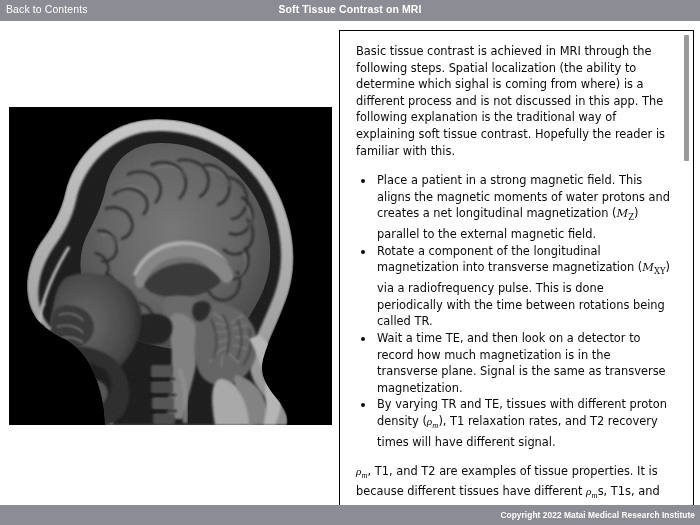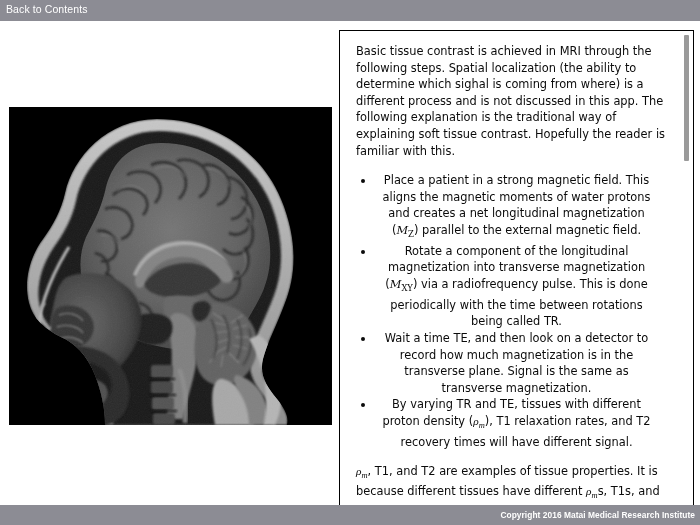--- a/index.html
+++ b/index.html
@@ -109,24 +109,23 @@
     font-family: "DejaVu Sans", sans-serif;
     font-size: 11.4px;
     line-height: 16.6px;
     color: #0b0b0b;
     margin: 0;
   }
   #text-scroll p.body-para {
     margin-bottom: 13px;
   }
   #text-scroll ul {
-    margin: 0 16px 12px 0;
+    margin: 0 0 12px 0;
     padding-left: 19px;
     list-style: disc outside;
-    text-align: center;
   }
   #text-scroll ul li {
     margin-bottom: 0px;
     padding-left: 2px;
   }
   .mathvar {
     font-family: "DejaVu Serif", serif;
     font-style: italic;
   }
   .mathvar sub {
@@ -183,20 +182,21 @@
     letter-spacing: 0.05px;
   }
 </style>
 </head>
 <body>
 
 <div id="app">
 
   <div id="header">
     <div id="back-link">Back to Contents</div>
+    <div id="page-title">Soft Tissue Contrast on MRI</div>
   </div>
 
   <div id="left-panel">
     <div id="mri-figure">
       <svg id="mri-svg" viewBox="0 0 323 318" preserveAspectRatio="none">
         <defs>
           <radialGradient id="skullGrad" cx="50%" cy="40%" r="62%">
             <stop offset="0%" stop-color="#8d8d8d"></stop>
             <stop offset="55%" stop-color="#6e6e6e"></stop>
             <stop offset="100%" stop-color="#3a3a3a"></stop>
@@ -420,16 +420,16 @@
       <p class="body-para"><span class="rho"><span>ρ</span><sub>m</sub></span><span>, T1, and T2 are examples of tissue properties. It is because different tissues have different </span><span class="rho"><span>ρ</span><sub>m</sub></span><span>s, T1s, and T2s that it is possible to create an image where different tissues look different from each other. If all tissues had the same properties then an MRI image would be one uniform shade of grey.</span></p>
 
     </div>
 
     <div id="scrollbar-track">
       <div id="scrollbar-thumb"></div>
     </div>
   </div>
 
   <div id="footer">
-    <div id="copyright">Copyright 2016 Matai Medical Research Institute</div>
+    <div id="copyright">Copyright 2022 Matai Medical Research Institute</div>
   </div>
 
 </div>
 
 </body></html>

